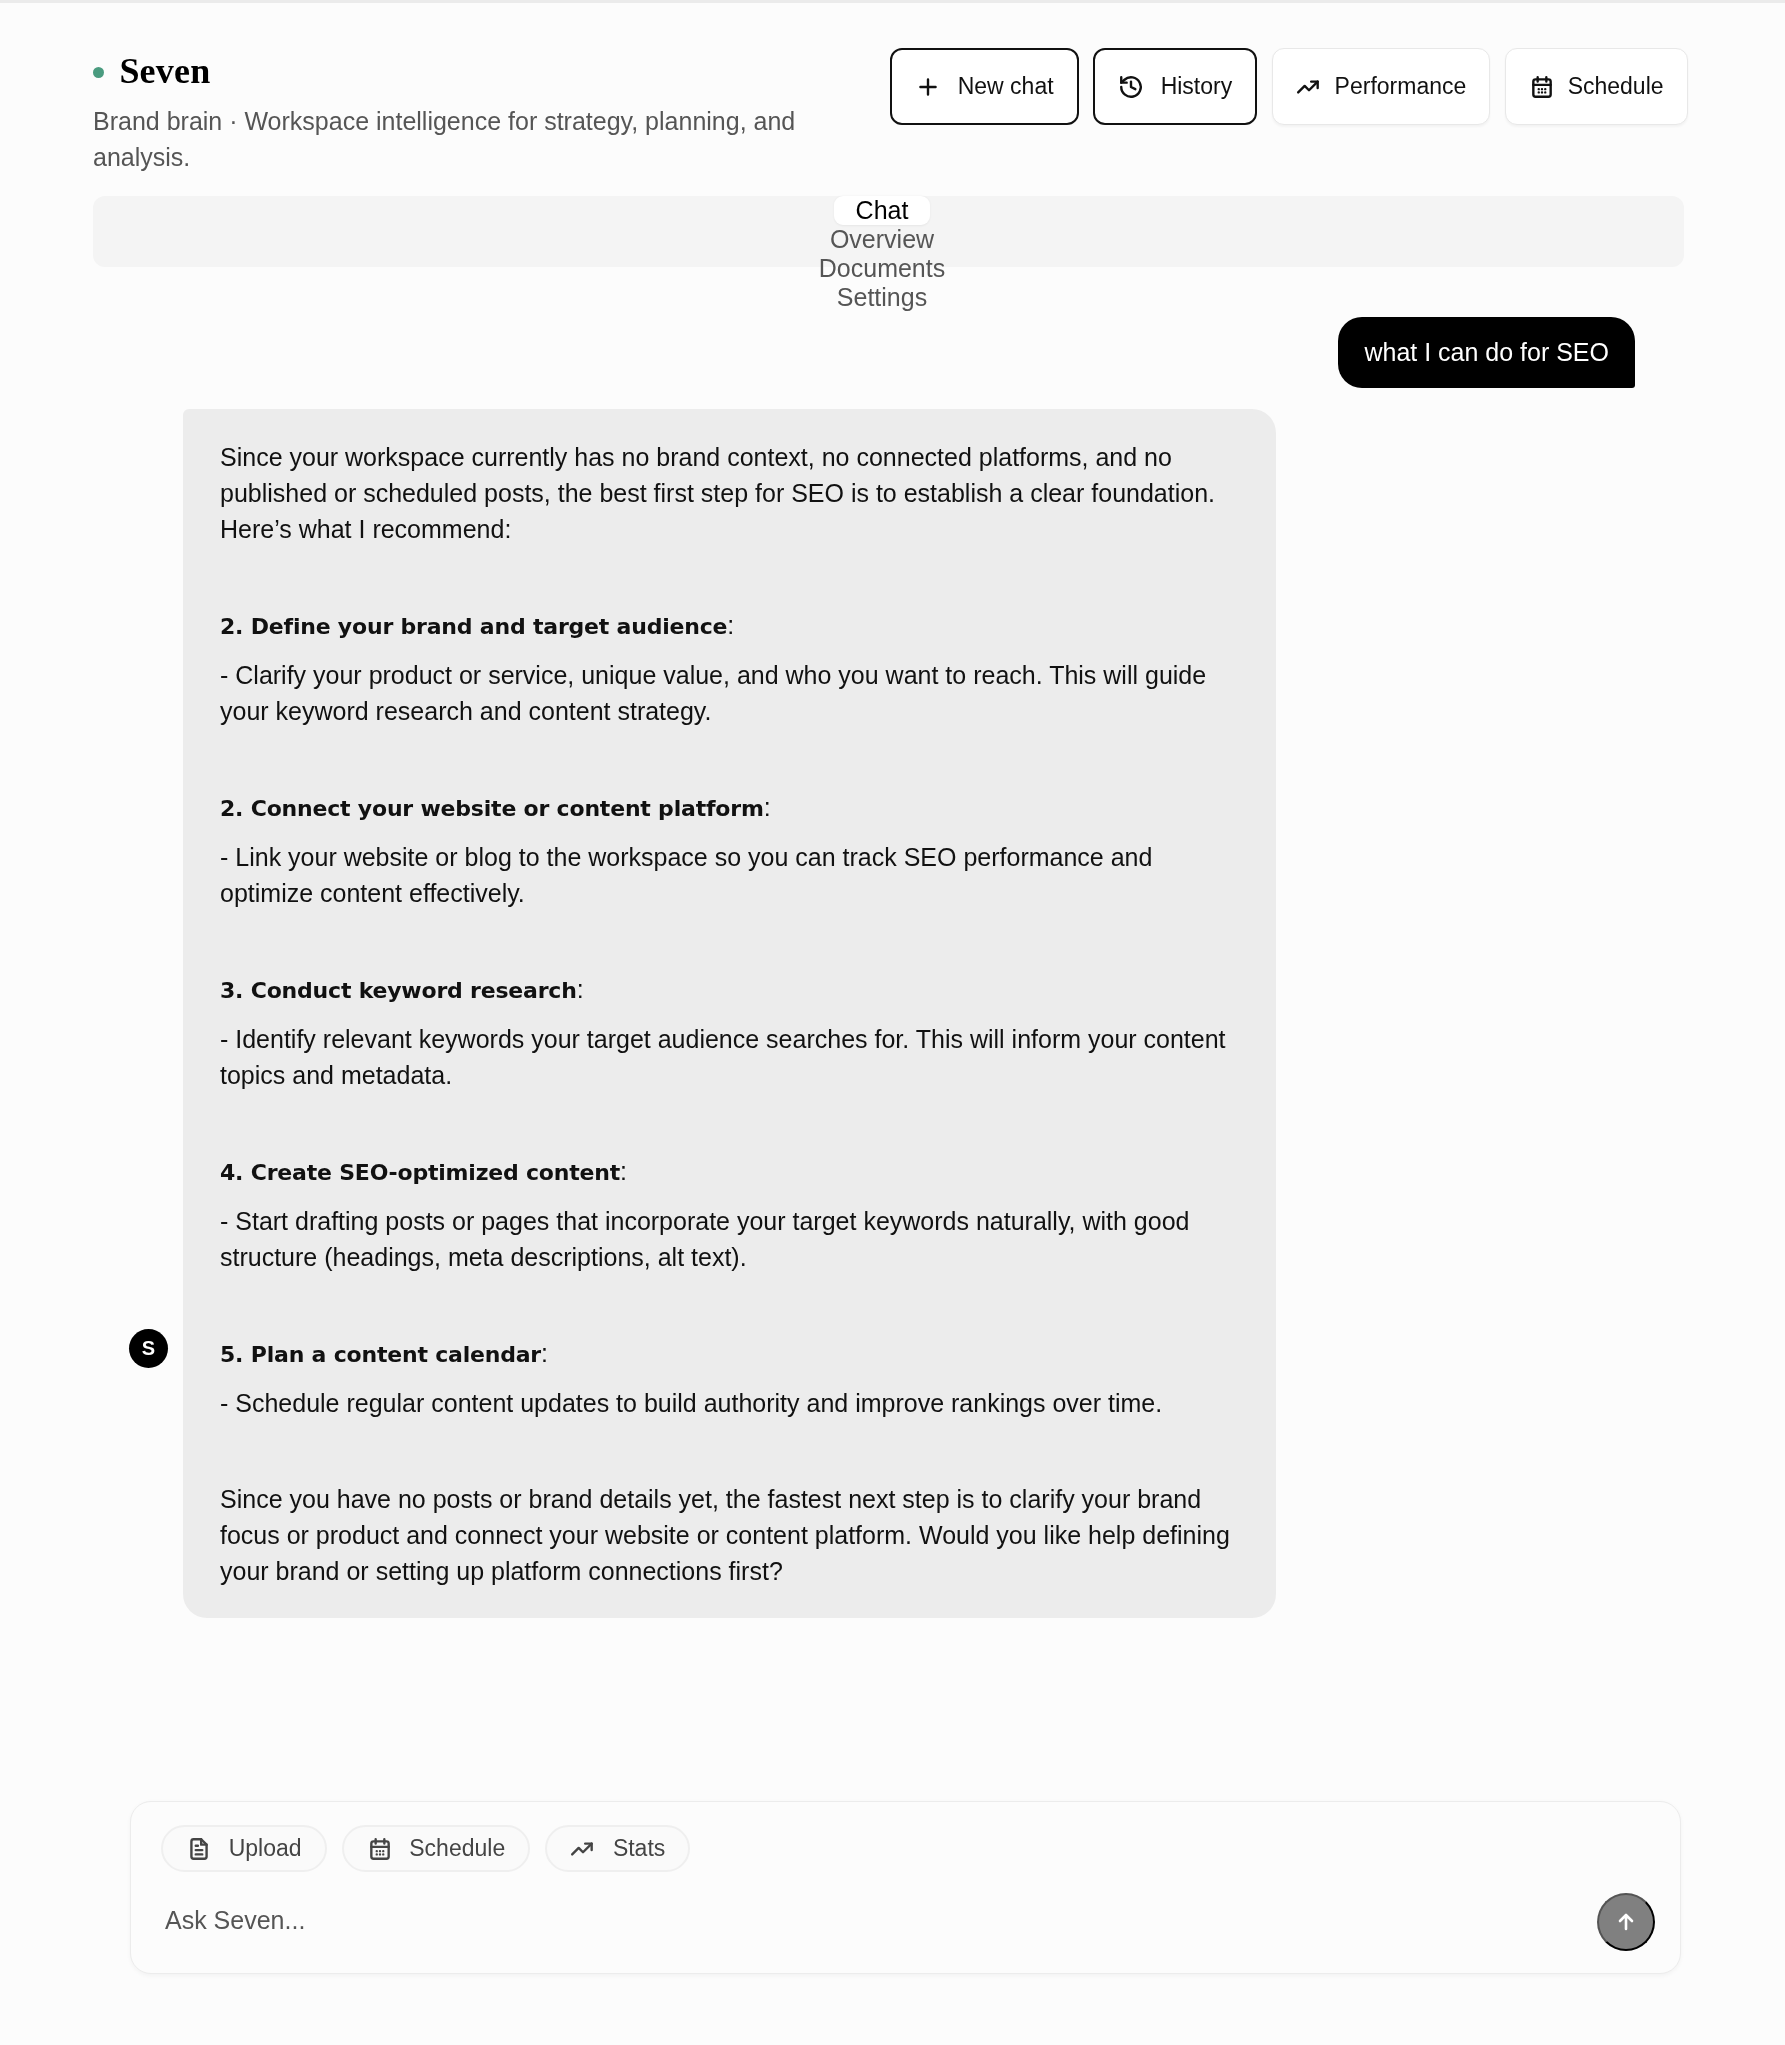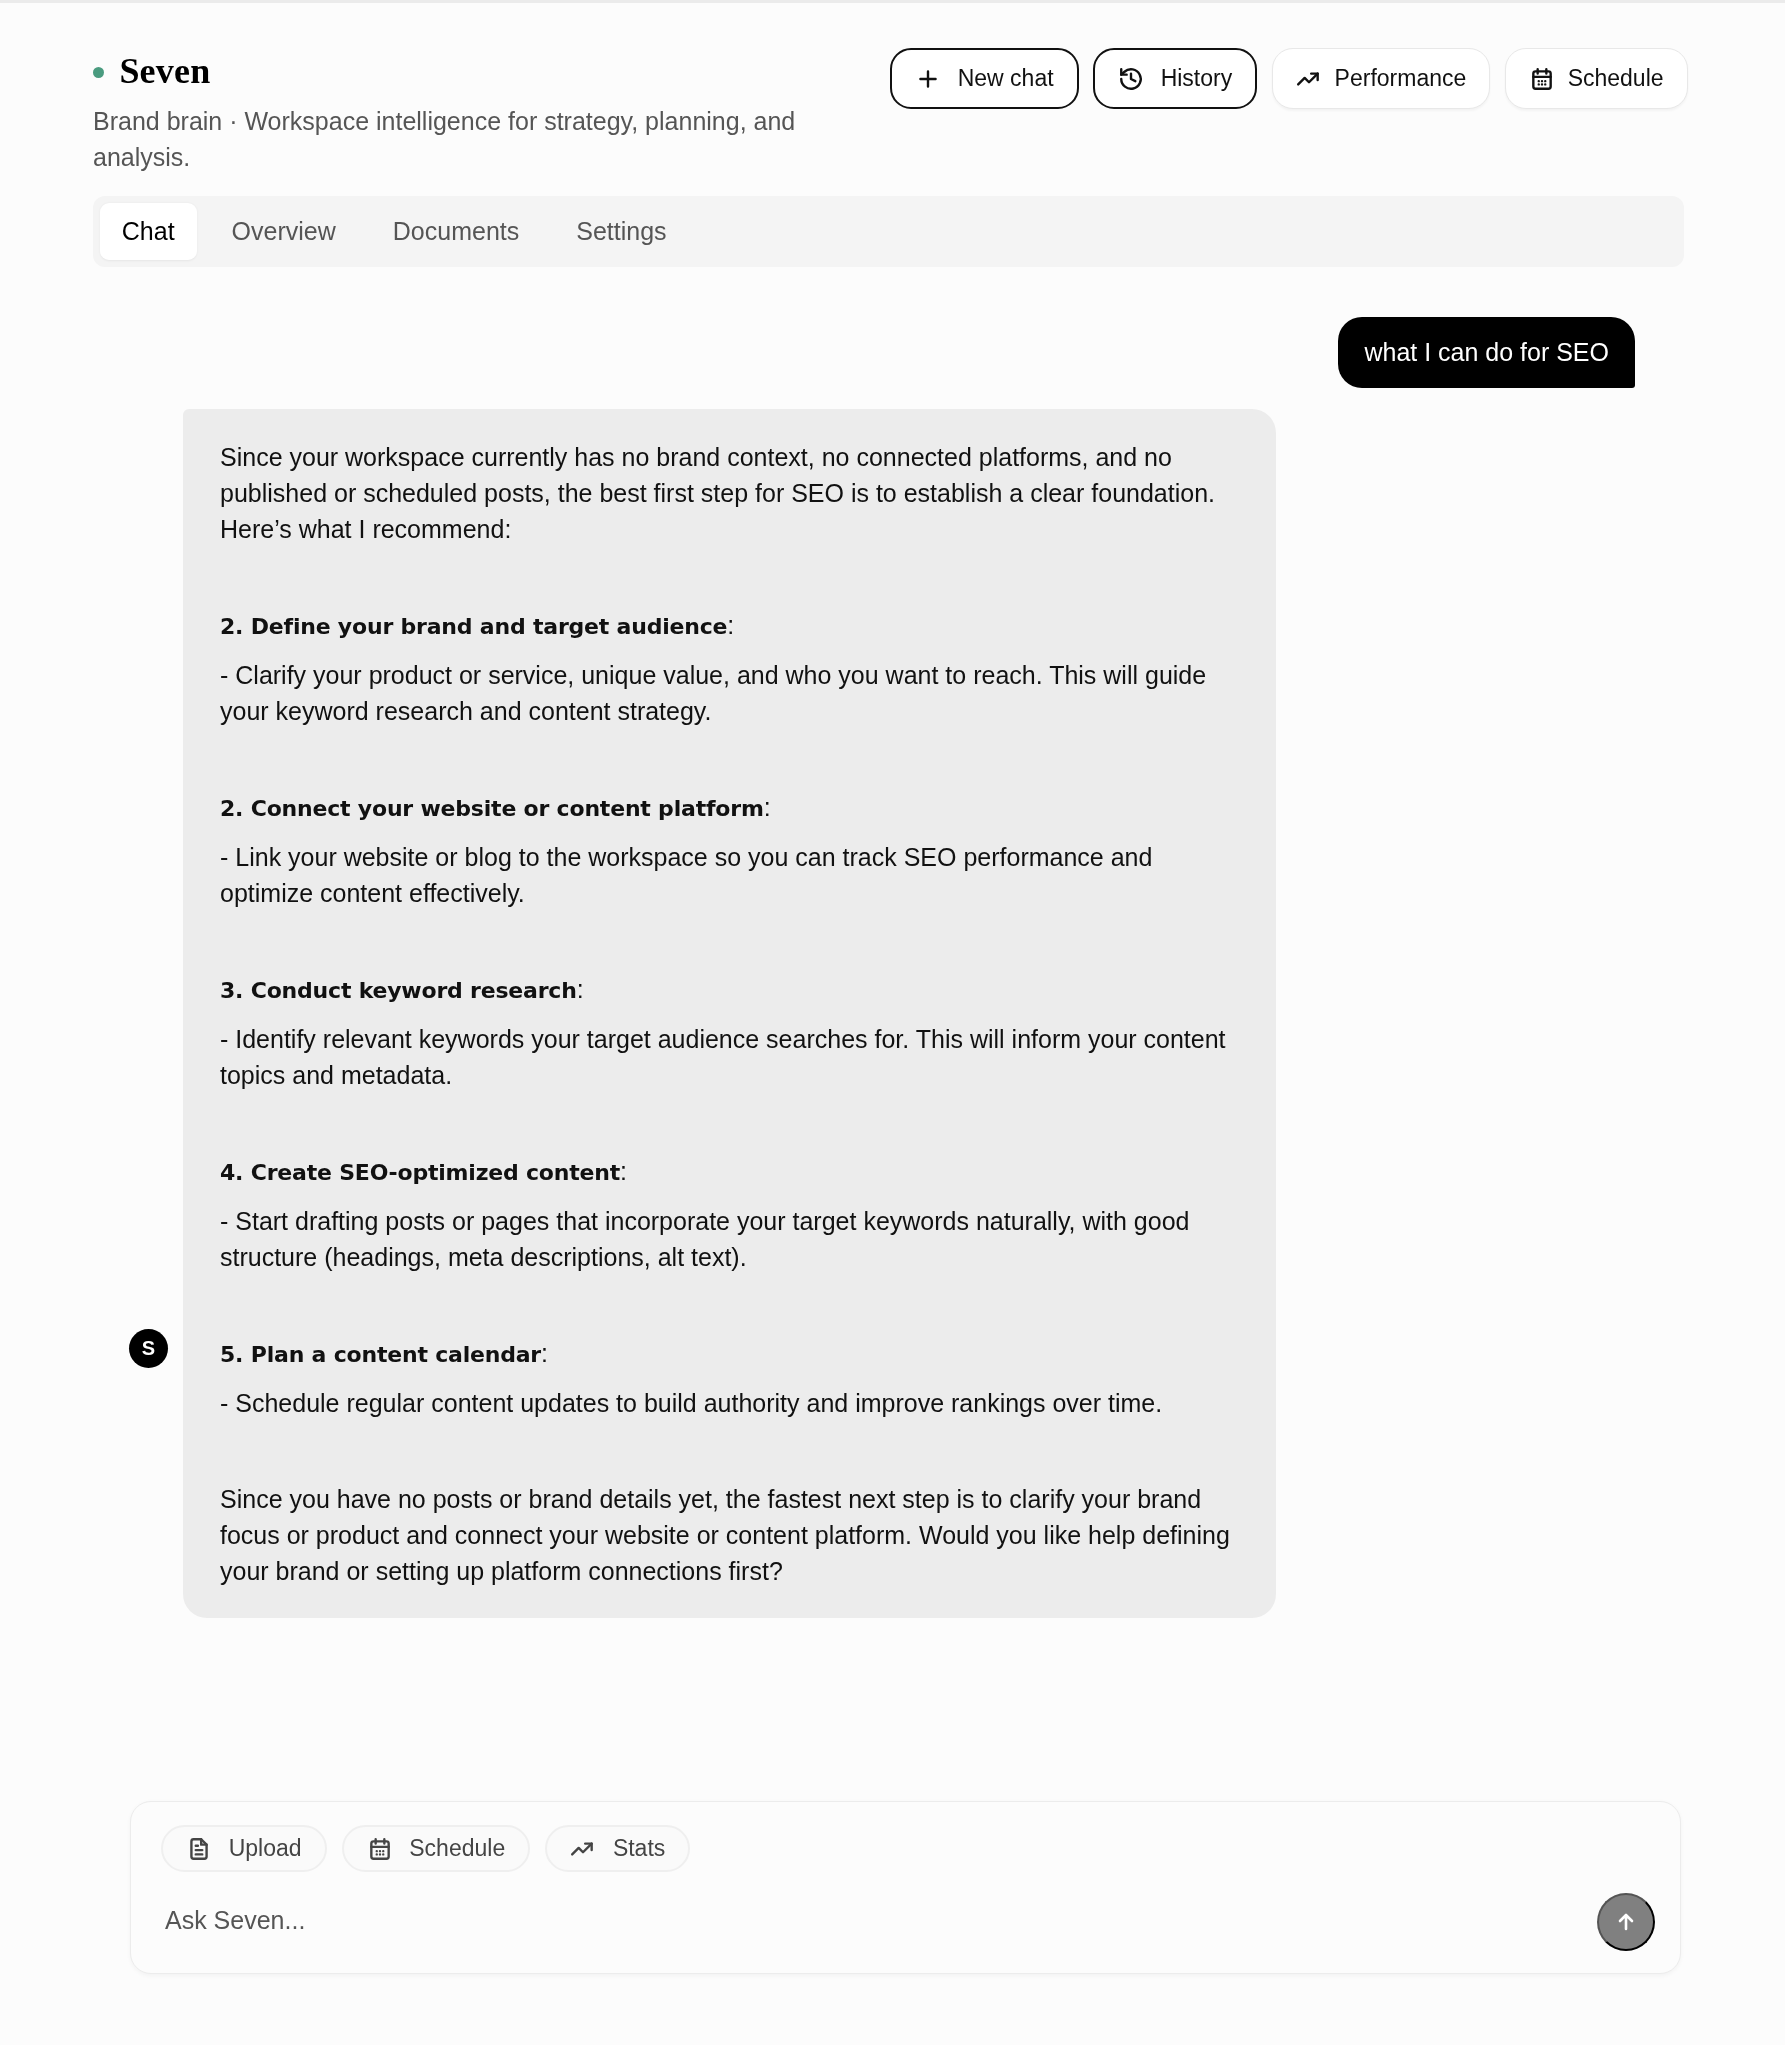--- a/index.html
+++ b/index.html
@@ -16,32 +16,32 @@
     .brand { position: absolute; left: 93px; top: 47px; display: flex; align-items: center; }
     .brand-dot { width: 11.4px; height: 11.4px; border-radius: 50%; background: #4a9b7f; margin-right: 15px; margin-top: 3px; }
     .brand-title { font-family: "Liberation Serif", "DejaVu Serif", serif; font-weight: 700; font-size: 36px; letter-spacing: 0.2px; color: #000; }
     .subtitle {
       position: absolute; left: 93px; top: 100px; width: 767px;
       font-size: 25px; line-height: 36px; color: #555;
     }
 
     .header-actions { position: absolute; top: 45px; left: 890px; display: flex; gap: 14.4px; }
     .hbtn {
-      height: 61px; display: flex; align-items: center; gap: 16.7px;
-      padding: 0 23px; border-radius: 21px;
+      height: 77px; display: flex; align-items: center; gap: 16.7px;
+      padding: 0 23px; border-radius: 12px;
       background: #fff; font-size: 23px; color: #111; cursor: pointer;
     }
     .hbtn.outlined { border: 2.3px solid #111; }
     .hbtn.soft { border: 1.5px solid #e8e8e8; box-shadow: 0 1.5px 2.3px rgba(0,0,0,0.04); gap: 13px; }
     .hbtn svg { width: 26px; height: 26px; stroke: #111; fill: none; stroke-width: 2.2; stroke-linecap: round; stroke-linejoin: round; }
 
     
     .tabbar {
       position: absolute; left: 93px; top: 193px; width: 1591px; height: 71px;
-      background: #f4f4f4; border-radius: 12px; display: flex; align-items: center; padding: 0 6.8px;
+      background: #f4f4f4; border-radius: 12px; display: flex; align-items: center; padding: 0 6.8px; flex-direction: column;
     }
     .tab {
       height: 57px; display: flex; align-items: center; padding: 0 22px;
       font-size: 25px; color: #555; border-radius: 9px; cursor: pointer; margin-right: 13px;
     }
     .tab.active { background: #fff; color: #000; box-shadow: 0 0.8px 2.3px rgba(0,0,0,0.06); }
 
     
     .user-msg {
       position: absolute; right: 151px; top: 314px; height: 71px;

